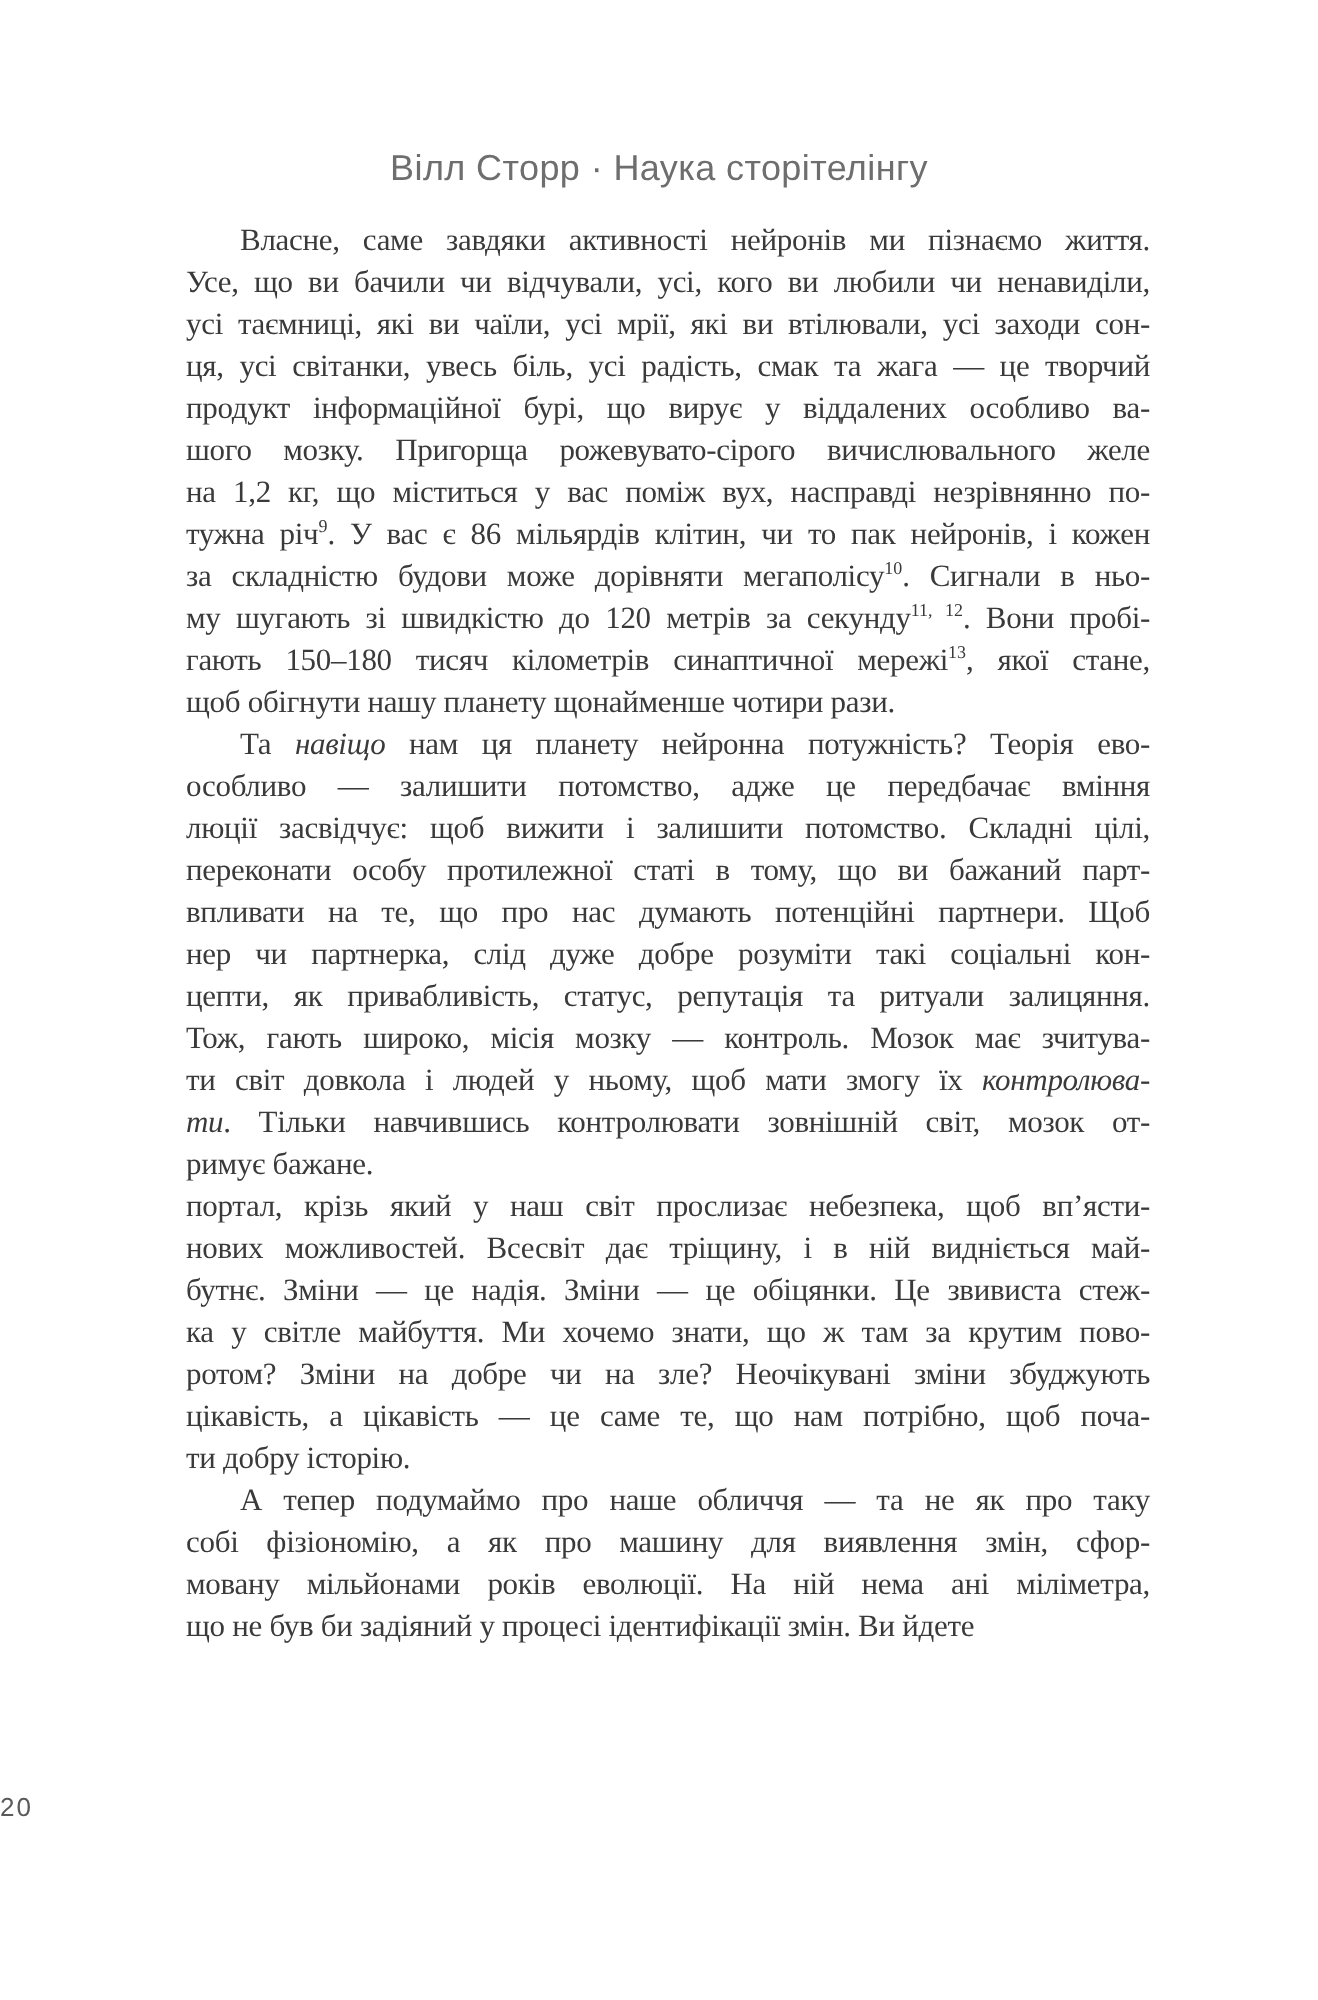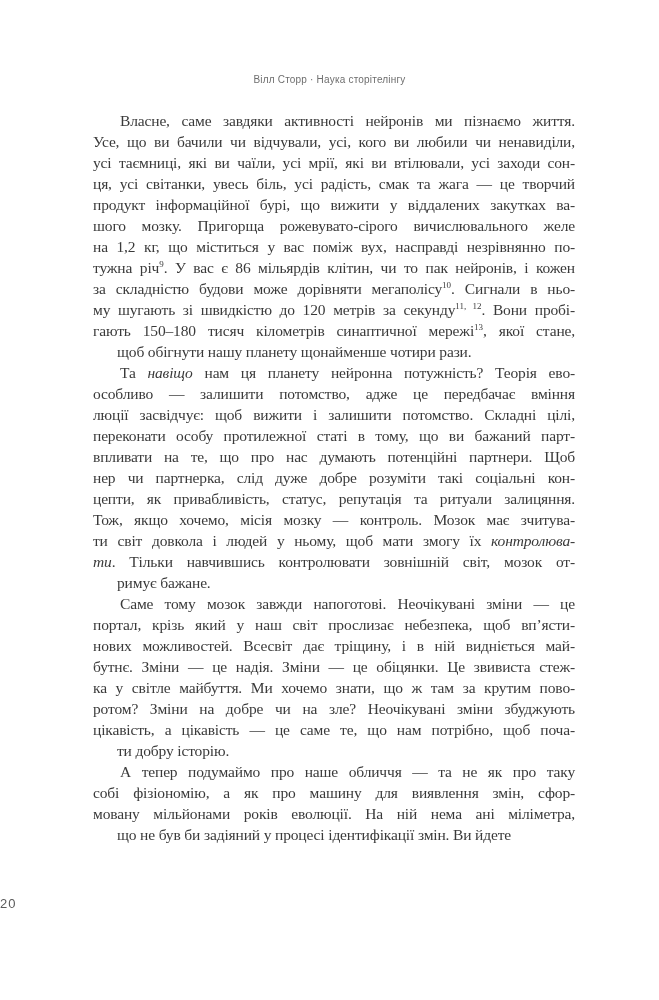--- a/index.html
+++ b/index.html
@@ -8,38 +8,38 @@
     background: #ffffff;
     position: relative;
     font-family: "Liberation Serif", serif;
     overflow: hidden;
   }
   .running-header {
     position: absolute;
     top: 74px; left: 0; width: 659px;
     text-align: center;
     font-family: "Liberation Sans", sans-serif;
-    font-size: 10px;
+    font-size: 18px;
     color: #6e6e6e;
     letter-spacing: 0.2px;
   }
   .text-block {
     position: absolute;
     top: 110px; left: 93px; width: 482px;
     color: #3a3a3a;
     font-size: 15.5px;
     letter-spacing: -0.15px;
   }
   .para { margin: 0; padding: 0; }
   .line {
     line-height: 21px;
     text-align: justify;
     text-align-last: justify;
   }
-  .line.last { text-align-last: left; margin-left: 24px; }
+  .line.last { text-align-last: left; }
   .line.first { text-indent: 27px; }
   .line sup {
     font-size: 9px;
     vertical-align: super;
     line-height: 0;
     letter-spacing: 0;
   }
   .line em { font-style: italic; }
   .page-number {
     position: absolute;
@@ -55,44 +55,43 @@
 <body>
 
 <div class="running-header">Вілл Сторр · Наука сторітелінгу</div>
 
 <div class="text-block">
     <div class="para">
       <div class="line first"><span>Власне, саме завдяки активності нейронів ми пізнаємо життя.</span></div>
       <div class="line"><span>Усе, що ви бачили чи відчували, усі, кого ви любили чи ненавиділи,</span></div>
       <div class="line"><span>усі таємниці, які ви чаїли, усі мрії, які ви втілювали, усі заходи сон-</span></div>
       <div class="line"><span>ця, усі світанки, увесь біль, усі радість, смак та жага — це творчий</span></div>
-      <div class="line"><span>продукт інформаційної бурі, що вижити у віддалених закутках ва-</span></div>
+      <div class="line"><span>продукт інформаційної бурі, що вирує у віддалених особливо ва-</span></div>
       <div class="line"><span>шого мозку. Пригорща рожевувато-сірого вичислювального желе</span></div>
       <div class="line"><span>на 1,2 кг, що міститься у вас поміж вух, насправді незрівнянно по-</span></div>
       <div class="line"><span>тужна річ</span><sup>9</sup><span>. У вас є 86 мільярдів клітин, чи то пак нейронів, і кожен</span></div>
       <div class="line"><span>за складністю будови може дорівняти мегаполісу</span><sup>10</sup><span>. Сигнали в ньо-</span></div>
       <div class="line"><span>му шугають зі швидкістю до 120 метрів за секунду</span><sup>11, 12</sup><span>. Вони пробі-</span></div>
       <div class="line"><span>гають 150–180 тисяч кілометрів синаптичної мережі</span><sup>13</sup><span>, якої стане,</span></div>
       <div class="line last"><span>щоб обігнути нашу планету щонайменше чотири рази.</span></div>
     </div>
     <div class="para">
       <div class="line first"><span>Та </span><em>навіщо</em><span> нам ця планету нейронна потужність? Теорія ево-</span></div>
       <div class="line"><span>особливо — залишити потомство, адже це передбачає вміння</span></div>
       <div class="line"><span>люції засвідчує: щоб вижити і залишити потомство. Складні цілі,</span></div>
       <div class="line"><span>переконати особу протилежної статі в тому, що ви бажаний парт-</span></div>
       <div class="line"><span>впливати на те, що про нас думають потенційні партнери. Щоб</span></div>
       <div class="line"><span>нер чи партнерка, слід дуже добре розуміти такі соціальні кон-</span></div>
       <div class="line"><span>цепти, як привабливість, статус, репутація та ритуали залицяння.</span></div>
-      <div class="line"><span>Тож, якщо хочемо, місія мозку — контроль. Мозок має зчитува-</span></div>
+      <div class="line"><span>Тож, гають широко, місія мозку — контроль. Мозок має зчитува-</span></div>
       <div class="line"><span>ти світ довкола і людей у ньому, щоб мати змогу їх </span><em>контролюва-</em></div>
       <div class="line"><em>ти</em><span>. Тільки навчившись контролювати зовнішній світ, мозок от-</span></div>
       <div class="line last"><span>римує бажане.</span></div>
     </div>
     <div class="para">
-      <div class="line first"><span>Саме тому мозок завжди напоготові. Неочікувані зміни — це</span></div>
       <div class="line"><span>портал, крізь який у наш світ прослизає небезпека, щоб вп’ясти-</span></div>
       <div class="line"><span>нових можливостей. Всесвіт дає тріщину, і в ній видніється май-</span></div>
       <div class="line"><span>бутнє. Зміни — це надія. Зміни — це обіцянки. Це звивиста стеж-</span></div>
       <div class="line"><span>ка у світле майбуття. Ми хочемо знати, що ж там за крутим пово-</span></div>
       <div class="line"><span>ротом? Зміни на добре чи на зле? Неочікувані зміни збуджують</span></div>
       <div class="line"><span>цікавість, а цікавість — це саме те, що нам потрібно, щоб поча-</span></div>
       <div class="line last"><span>ти добру історію.</span></div>
     </div>
     <div class="para">
       <div class="line first"><span>А тепер подумаймо про наше обличчя — та не як про таку</span></div>

